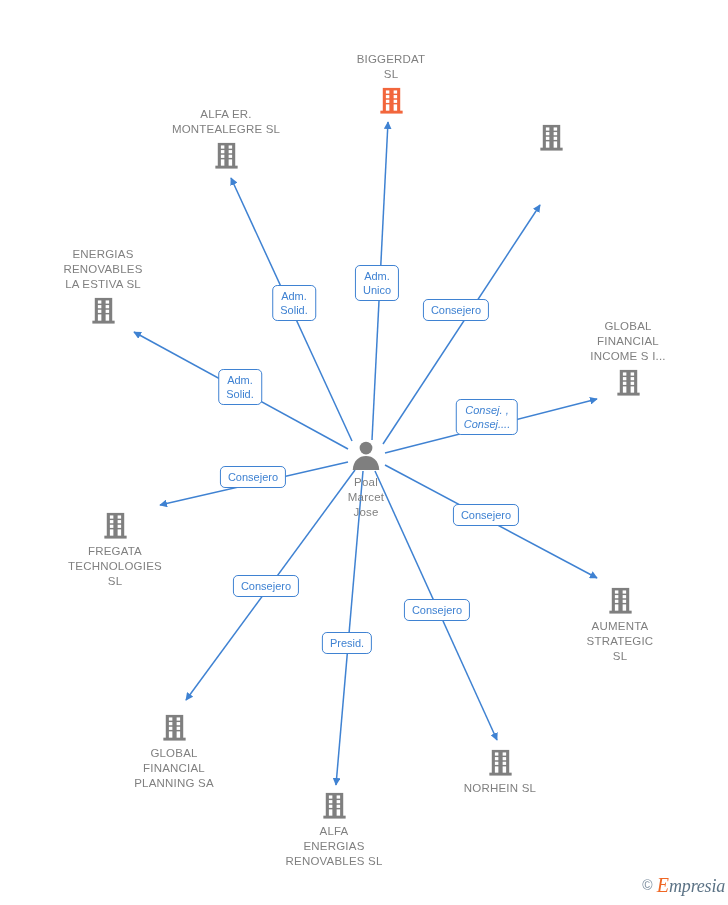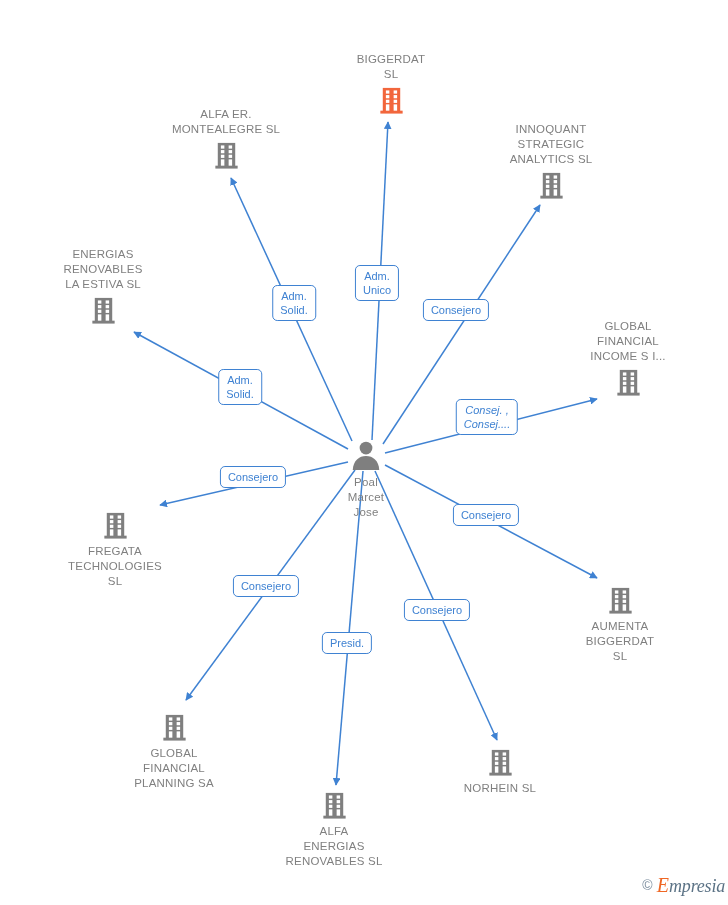--- a/index.html
+++ b/index.html
@@ -154,23 +154,20 @@
               <rect x="10.2" y="10.4" width="3.6" height="3.3"></rect>
               <rect x="18.2" y="10.4" width="3.6" height="3.3"></rect>
               <rect x="10.2" y="15.2" width="3.6" height="3.3"></rect>
               <rect x="18.2" y="15.2" width="3.6" height="3.3"></rect>
               <rect x="10.2" y="20" width="3.6" height="6.5"></rect>
               <rect x="18.2" y="20" width="3.6" height="6.5"></rect>
             </g>
           </svg></div>
       </div>
       <div class="node label-top" style="left: 551px; top: 121.5px;">
-        <div class="node-label">INNOQUANT
-STRATEGIC
-ANALYTICS SL</div>
         <div class="node-icon"><svg width="31" height="31" viewBox="0 0 32 32">
             <g fill="#7f7f7f">
               <rect x="7" y="3" width="18" height="24"></rect>
               <rect x="4.5" y="26.5" width="23" height="3"></rect>
             </g>
             <g fill="#ffffff">
               <rect x="10.2" y="5.6" width="3.6" height="3.3"></rect>
               <rect x="18.2" y="5.6" width="3.6" height="3.3"></rect>
               <rect x="10.2" y="10.4" width="3.6" height="3.3"></rect>
               <rect x="18.2" y="10.4" width="3.6" height="3.3"></rect>
@@ -255,21 +252,21 @@
               <rect x="18.2" y="5.6" width="3.6" height="3.3"></rect>
               <rect x="10.2" y="10.4" width="3.6" height="3.3"></rect>
               <rect x="18.2" y="10.4" width="3.6" height="3.3"></rect>
               <rect x="10.2" y="15.2" width="3.6" height="3.3"></rect>
               <rect x="18.2" y="15.2" width="3.6" height="3.3"></rect>
               <rect x="10.2" y="20" width="3.6" height="6.5"></rect>
               <rect x="18.2" y="20" width="3.6" height="6.5"></rect>
             </g>
           </svg></div>
         <div class="node-label">AUMENTA
-BIGGERDAT
+STRATEGIC
 SL</div>
       </div>
       <div class="node label-bottom" style="left: 174px; top: 711.5px;">
         <div class="node-icon"><svg width="31" height="31" viewBox="0 0 32 32">
             <g fill="#7f7f7f">
               <rect x="7" y="3" width="18" height="24"></rect>
               <rect x="4.5" y="26.5" width="23" height="3"></rect>
             </g>
             <g fill="#ffffff">
               <rect x="10.2" y="5.6" width="3.6" height="3.3"></rect>

